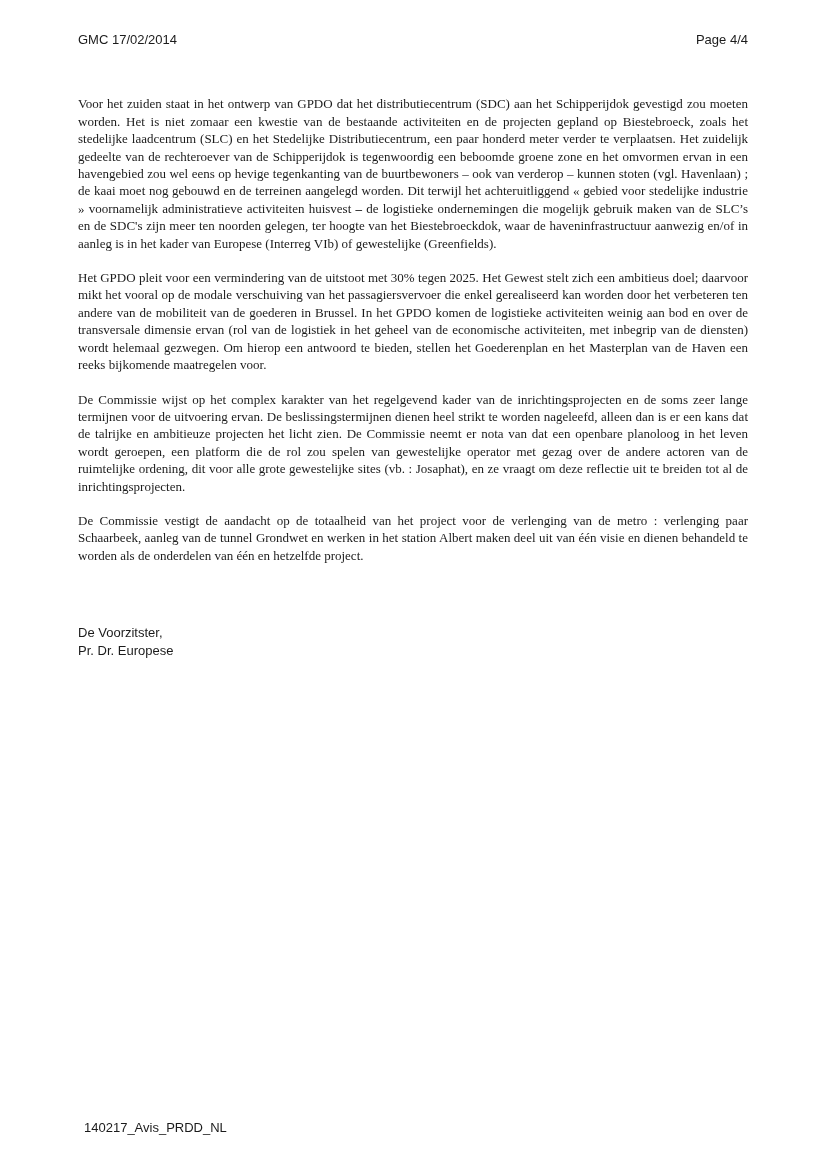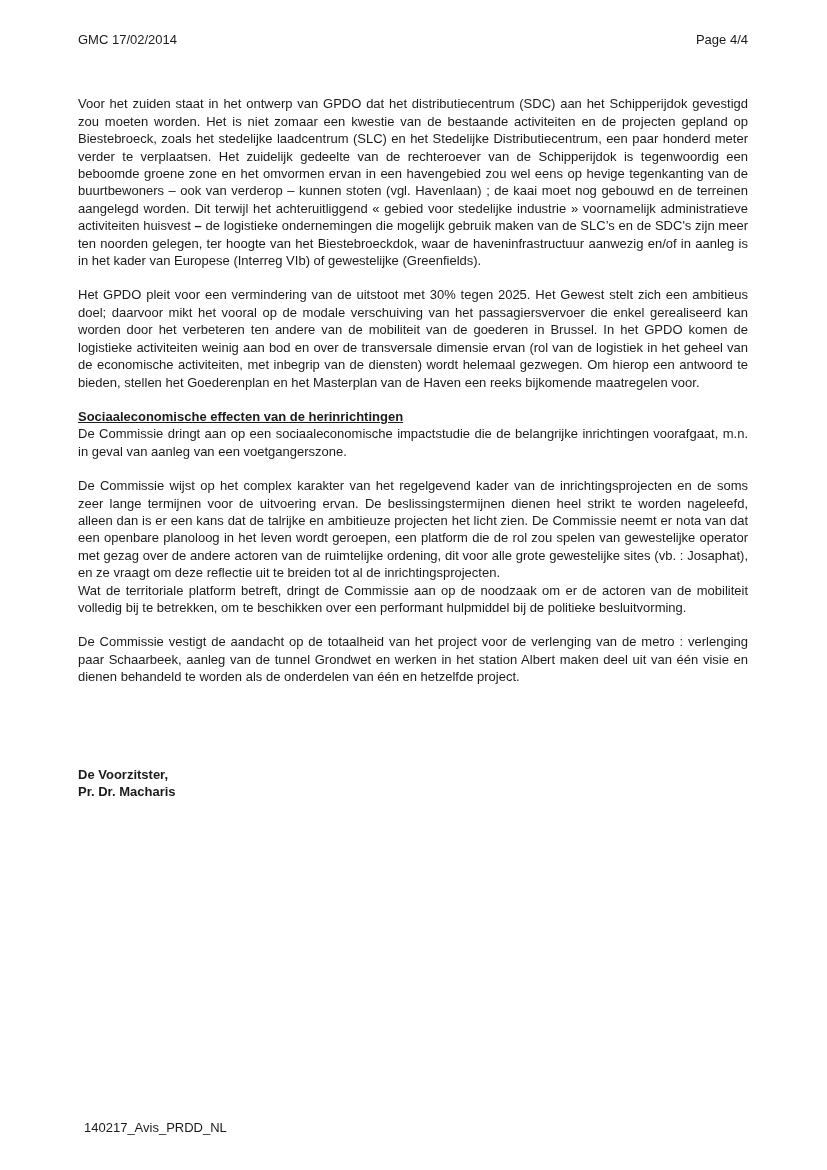--- a/index.html
+++ b/index.html
@@ -22,32 +22,33 @@
   }
   .page-header {
     display: flex;
     justify-content: space-between;
     margin-bottom: 47px;
   }
   p { margin: 0; }
   .just {
     text-align: justify;
     text-justify: inter-word;
+    font-family: Liberation Serif, serif;
   }
   .block { margin-bottom: 17px; }
   .doc-section { margin-bottom: 17px; }
   .doc-section h2 {
     font-size: 13px;
     line-height: 17.4px;
     font-weight: bold;
     text-decoration: underline;
     margin: 0;
   }
   .b { font-weight: bold; }
-  .signature { margin-top: 80px; font-weight: bold; }
+  .signature { margin-top: 60px; }
   .page-footer {
     position: absolute;
     left: 84px;
     top: 1119px;
     font-size: 13px;
   }
 </style>
 </head>
 <body>
 
@@ -61,37 +62,32 @@
   <main>
 
     <div class="block">
       <p class="just"><span>Voor het zuiden staat in het ontwerp van GPDO dat het distributiecentrum (SDC) aan het Schipperijdok gevestigd zou moeten worden. Het is niet zomaar een kwestie van de bestaande activiteiten en de projecten gepland op Biestebroeck, zoals het stedelijke laadcentrum (SLC) en het Stedelijke Distributiecentrum, een paar honderd meter verder te verplaatsen. Het zuidelijk gedeelte van de rechteroever van de Schipperijdok is tegenwoordig een beboomde groene zone en het omvormen ervan in een havengebied zou wel eens op hevige tegenkanting van de buurtbewoners – ook van verderop – kunnen stoten (vgl. Havenlaan) ; de kaai moet nog gebouwd en de terreinen aangelegd worden. Dit terwijl het achteruitliggend « gebied voor stedelijke industrie » voornamelijk administratieve activiteiten huisvest </span><span class="b">–</span><span> de logistieke ondernemingen die mogelijk gebruik maken van de SLC’s en de SDC's zijn meer ten noorden gelegen, ter hoogte van het Biestebroeckdok, waar de haveninfrastructuur aanwezig en/of in aanleg is in het kader van Europese (Interreg VIb) of gewestelijke (Greenfields).</span></p>
     </div>
 
     <div class="block">
       <p class="just">Het GPDO pleit voor een vermindering van de uitstoot met 30% tegen 2025. Het Gewest stelt zich een ambitieus doel; daarvoor mikt het vooral op de modale verschuiving van het passagiersvervoer die enkel gerealiseerd kan worden door het verbeteren ten andere van de mobiliteit van de goederen in Brussel. In het GPDO komen de logistieke activiteiten weinig aan bod en over de transversale dimensie ervan (rol van de logistiek in het geheel van de economische activiteiten, met inbegrip van de diensten) wordt helemaal gezwegen. Om hierop een antwoord te bieden, stellen het Goederenplan en het Masterplan van de Haven een reeks bijkomende maatregelen voor.</p>
     </div>
 
-    <section class="doc-section">
-      <h2>Sociaaleconomische effecten van de herinrichtingen</h2>
-      <p class="just">De Commissie dringt aan op een sociaaleconomische impactstudie die de belangrijke inrichtingen voorafgaat, m.n. in geval van aanleg van een voetgangerszone.</p>
-    </section>
 
     <section class="doc-section">
       <p class="just">De Commissie wijst op het complex karakter van het regelgevend kader van de inrichtingsprojecten en de soms zeer lange termijnen voor de uitvoering ervan. De beslissingstermijnen dienen heel strikt te worden nageleefd, alleen dan is er een kans dat de talrijke en ambitieuze projecten het licht zien. De Commissie neemt er nota van dat een openbare planoloog in het leven wordt geroepen, een platform die de rol zou spelen van gewestelijke operator met gezag over de andere actoren van de ruimtelijke ordening, dit voor alle grote gewestelijke sites (vb. : Josaphat), en ze vraagt om deze reflectie uit te breiden tot al de inrichtingsprojecten.</p>
-      <p class="just">Wat de territoriale platform betreft, dringt de Commissie aan op de noodzaak om er de actoren van de mobiliteit volledig bij te betrekken, om te beschikken over een performant hulpmiddel bij de politieke besluitvorming.</p>
     </section>
 
     <section class="doc-section">
       <p class="just">De Commissie vestigt de aandacht op de totaalheid van het project voor de verlenging van de metro : verlenging paar Schaarbeek, aanleg van de tunnel Grondwet en werken in het station Albert maken deel uit van één visie en dienen behandeld te worden als de onderdelen van één en hetzelfde project.</p>
     </section>
 
     <div class="signature">
       <p>De Voorzitster,</p>
-      <p>Pr. Dr. Macharis</p>
+      <p>Pr. Dr. Europese</p>
     </div>
 
   </main>
 
   <footer class="page-footer">
     <span>140217_Avis_PRDD_NL</span>
   </footer>
 
 </div>
 

